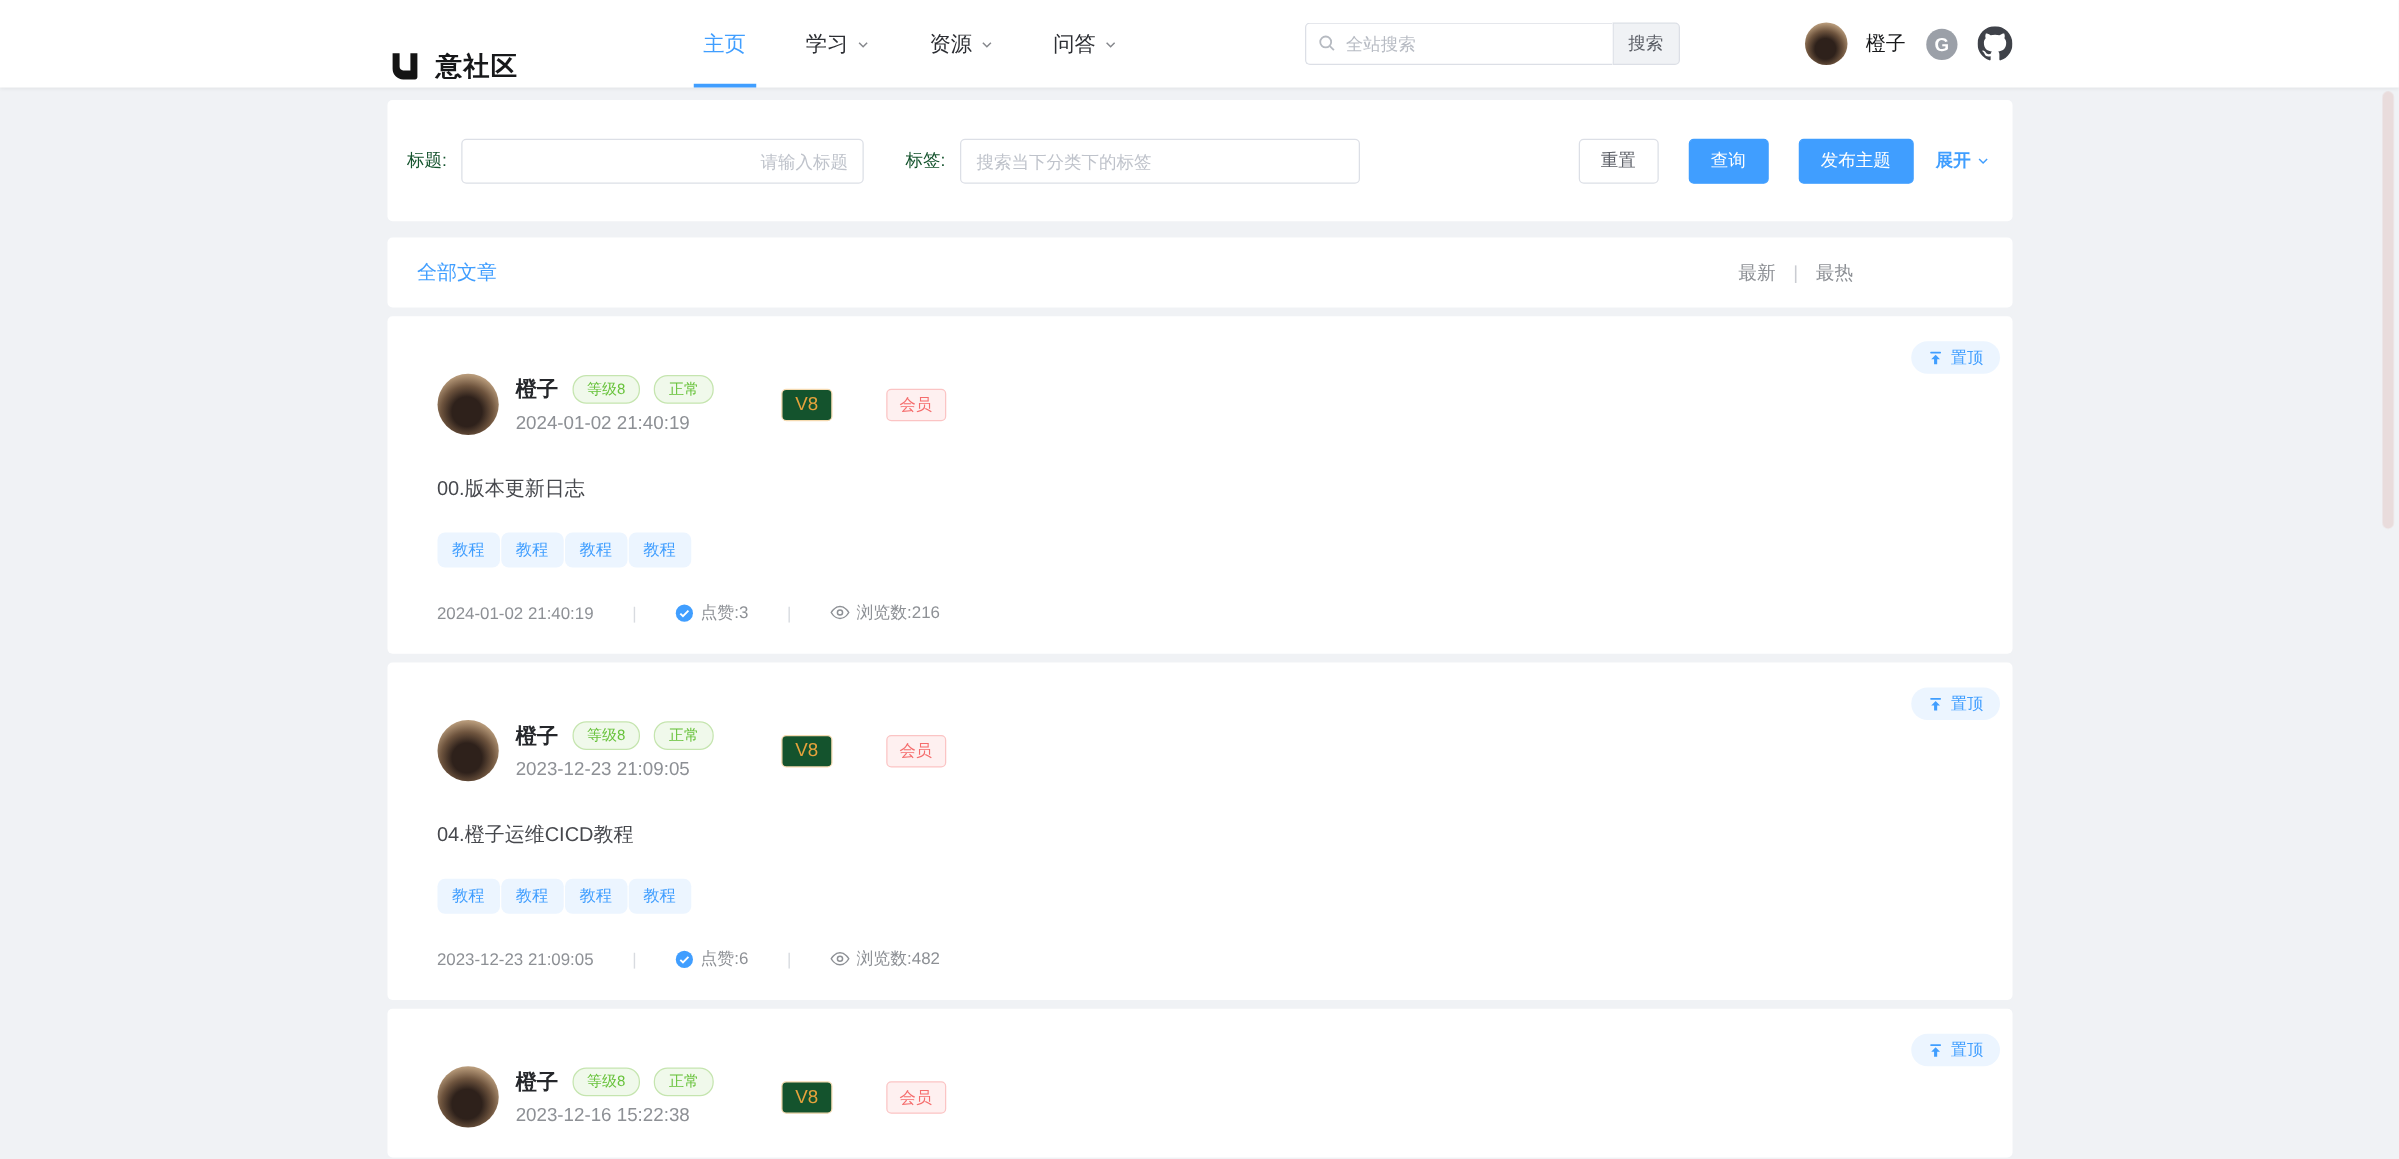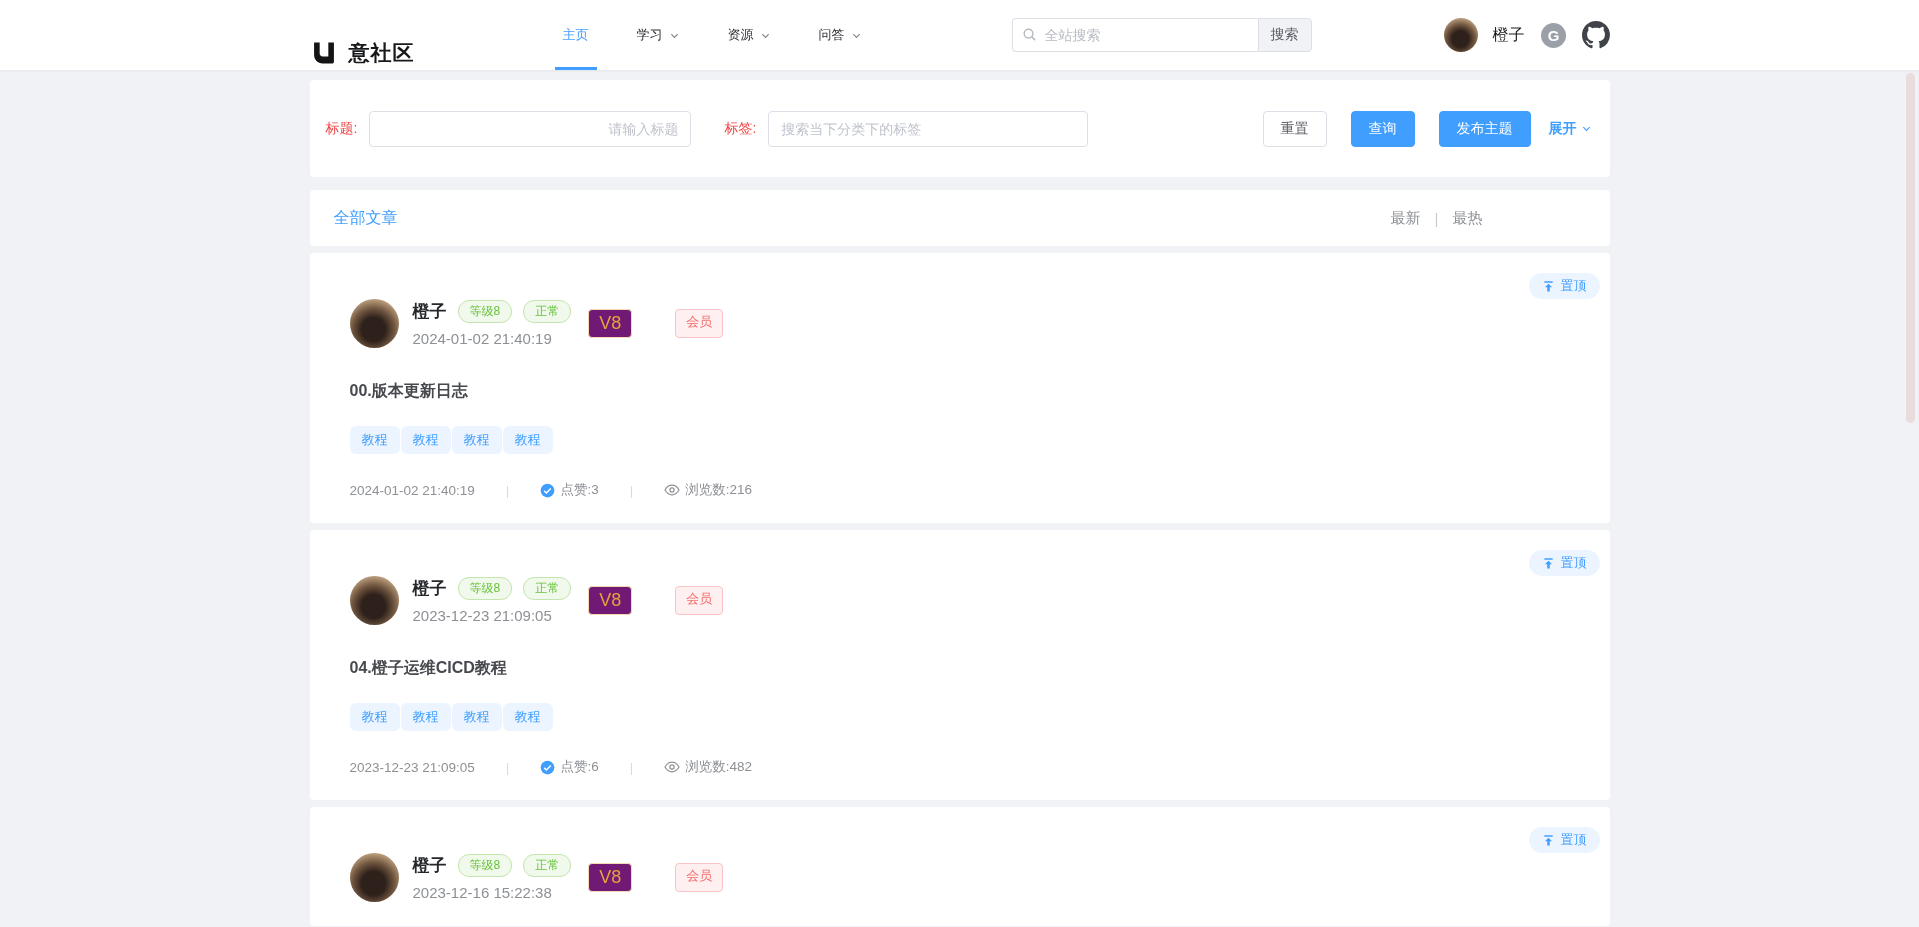--- a/index.html
+++ b/index.html
@@ -5,21 +5,21 @@
   * { margin:0; padding:0; box-sizing:border-box; }
   html,body { width:1919px; height:927px; overflow:hidden; }
   body { background:#f0f2f5; font-family:"Liberation Sans","DejaVu Sans",sans-serif; color:#303133; }
 
   
   .navbar { height:70px; background:#fff; box-shadow:0 1px 3px rgba(0,0,0,.06); position:relative; z-index:5; }
   .nav-inner { width:1300px; margin:0 auto; height:100%; display:flex; align-items:center; }
   .brand { display:flex; align-items:center; gap:11px; cursor:pointer;margin-top:36px; }
   .brand-title { font-size:21px; font-weight:bold; color:#17181a; letter-spacing:1px; }
   .nav-menu { display:flex; align-items:center; gap:48px; margin-left:148px; height:100%; }
-  .nav-item { display:flex; align-items:center; gap:6px; font-size:13px; color:#2c2e33; height:100%; cursor:pointer; position:relative; }
+  .nav-item { display:flex; align-items:center; gap:6px; font-size:17px; color:#2c2e33; height:100%; cursor:pointer; position:relative; }
   .nav-item.active { color:#409eff; }
   .nav-item.active::after { content:""; position:absolute; left:-8px; right:-8px; bottom:0; height:3px; background:#409eff; }
   .chev { display:inline-flex; color:#85878c; }
 
   .search-box { margin-left:114px; display:flex; height:34px;padding-left:36px; }
   .search-wrap { position:relative; }
   .search-wrap svg { position:absolute; left:10px; top:9px; }
   .search-input { width:246px; height:34px; border:1px solid #dcdfe6; border-right:none; border-radius:4px 0 0 4px; padding:0 10px 0 32px; font-size:14px; color:#606266; outline:none; font-family:inherit; }
   .search-input::placeholder { color:#b8bcc4; }
   .search-btn { width:54px; height:34px; background:#f0f2f5; border:1px solid #dcdfe6; border-radius:0 4px 4px 0; color:#5b5e66; font-size:14px; cursor:pointer; font-family:inherit; }
@@ -28,21 +28,21 @@
   .avatar-sm { width:34px; height:34px; border-radius:50%; background:radial-gradient(circle at 48% 62%, #2e211b 0 30%, #6e543e 52%, #b59878 74%, #d9c6ab 100%); cursor:pointer; }
   .user-name { font-size:16px; color:#17181a; cursor:pointer; }
   .ext-icon { cursor:pointer; display:inline-flex; }
 
   
   .main { width:1300px; margin:0 auto; }
 
   .filter-card { background:#fff; border-radius:4px; margin-top:10px; height:97px; display:flex; align-items:center; padding:0 18px 0 16px; }
   .field { display:flex; align-items:center; gap:12px; }
   .field + .field { margin-left:33px; }
-  .field-label { font-size:14px; color:#ef4444; white-space:nowrap; }
+  .field-label { font-size:14px; color:#14532d; white-space:nowrap; }
   .text-input { height:36px; border:1px solid #dcdfe6; border-radius:4px; padding:0 12px; font-size:14px; color:#606266; outline:none; font-family:inherit; }
   .text-input::placeholder { color:#bfc3cb; }
   .input-title { width:322px;text-align:right; }
   .input-tag { width:320px; }
   .filter-right { margin-left:auto; display:flex; align-items:center; gap:24px; }
   .btn { height:36px; padding:0 17px; border-radius:4px; font-size:14px; cursor:pointer; font-family:inherit; }
   .btn-default { background:#fff; border:1px solid #dcdfe6; color:#5b5e66; }
   .btn-primary { background:#409eff; border:1px solid #409eff; color:#fff; }
   .expand-link { color:#409eff; font-size:14px; display:flex; align-items:center; gap:4px; cursor:pointer; margin-left:-6px;font-weight:bold; }
 
@@ -56,23 +56,23 @@
   .post-card { background:#fff; border-radius:4px; margin-top:7px; position:relative; padding:20px 24px 24px 40px; }
   .pin-btn { position:absolute; top:20px; right:10px; background:#ecf5ff; color:#409eff; border:none; border-radius:14px; height:26px; padding:0 13px; font-size:13px; display:flex; align-items:center; gap:6px; cursor:pointer; font-family:inherit; }
   .user-row { display:flex; align-items:center; margin-top:26px; }
   .avatar-lg { width:49px; height:49px; border-radius:50%; background:radial-gradient(circle at 48% 62%, #2e211b 0 30%, #6e543e 52%, #b59878 74%, #d9c6ab 100%); cursor:pointer; flex:none; }
   .user-info { margin-left:14px; }
   .name-line { display:flex; align-items:center; gap:11px; }
   .author-name { font-size:17px; font-weight:bold; color:#25272b; cursor:pointer; }
   .pill-success { font-size:12px; color:#67c23a; background:#f0f9eb; border:1px solid #c5e5af; border-radius:11px; padding:2px 11px; }
   .post-time { margin-top:7px; font-size:15px; color:#8d9095; }
   .vip-group { display:flex; gap:14px; margin-left:17px; align-self:center; }
-  .tag-warning { font-size:18px; color:#e6a23c; background:#701a75; border:1px solid #f5dab1; border-radius:4px; padding:3px 10px; }
+  .tag-warning { font-size:15px; color:#e6a23c; background:#14532d; border:1px solid #f5dab1; border-radius:4px; padding:3px 10px;margin-left:37px; }
   .tag-danger { font-size:13px; color:#f56c6c; background:#fef0f0; border:1px solid #fbc4c4; border-radius:4px; padding:3px 10px;margin-left:29px; }
-  .post-title { margin-top:33px; font-size:16px; color:#46484d; font-weight:bold; cursor:pointer; }
+  .post-title { margin-top:33px; font-size:16px; color:#46484d; font-weight:normal; cursor:pointer; }
   .post-tags { margin-top:24px; display:flex; gap:1px; }
   .post-tag { background:#ecf5ff; color:#409eff; font-size:13px; border-radius:6px; padding:5px 12px; cursor:pointer; }
   .post-footer { margin-top:27px; display:flex; align-items:center; font-size:13.5px; color:#8d9095; }
   .footer-sep { color:#d8dbe0; margin:0 31px; }
   .icon-text { display:flex; align-items:center; gap:5px; }
 
   
   .scrollbar-thumb { position:fixed; top:73px; right:4px; width:9px; height:350px; border-radius:5px; background:#e9dcdc; }
 </style>
 </head>

